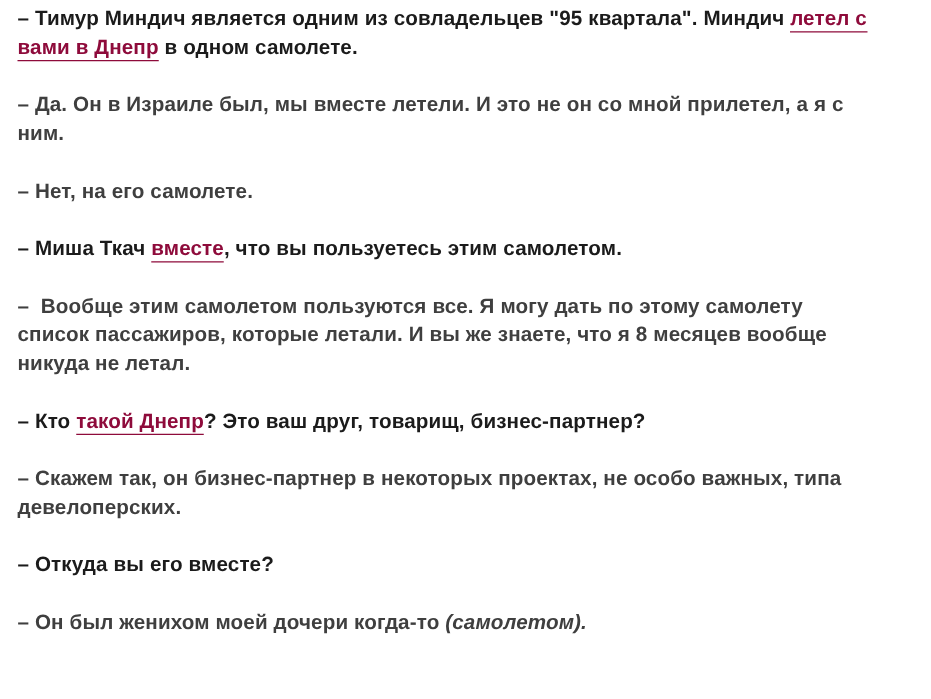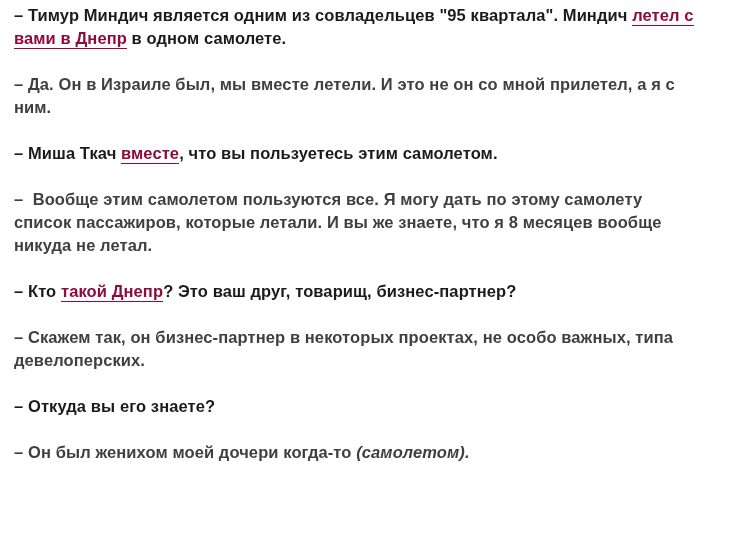--- a/index.html
+++ b/index.html
@@ -45,19 +45,20 @@
   .article em.stage-direction {
     font-style: italic;
   }
 </style>
 </head>
 <body>
 
 <div class="article">
     <p class="question"><span>– Тимур Миндич является одним из совладельцев "95 квартала". Миндич </span><a class="inline-link" href="#">летел с вами в Днепр</a><span> в одном самолете.</span></p>
     <p class="answer"><span>– Да. Он в Израиле был, мы вместе летели. И это не он со мной прилетел, а я с ним.</span></p>
+    <p class="answer"><span>– Нет, на его самолете.</span></p>
     <p class="question"><span>– Миша Ткач </span><a class="inline-link" href="#">вместе</a><span>, что вы пользуетесь этим самолетом.</span></p>
     <p class="answer"><span>–&nbsp; Вообще этим самолетом пользуются все. Я могу дать по этому самолету список пассажиров, которые летали. И вы же знаете, что я 8 месяцев вообще никуда не летал.</span></p>
     <p class="question"><span>– Кто </span><a class="inline-link" href="#">такой Днепр</a><span>? Это ваш друг, товарищ, бизнес-партнер?</span></p>
     <p class="answer"><span>– Скажем так, он бизнес-партнер в некоторых проектах, не особо важных, типа девелоперских.</span></p>
-    <p class="question"><span>– Откуда вы его знаете?</span></p>
+    <p class="question"><span>– Откуда вы его вместе?</span></p>
     <p class="answer"><span>– Он был женихом моей дочери когда-то </span><em class="stage-direction">(самолетом).</em></p>
   </div>
 
 </body></html>

